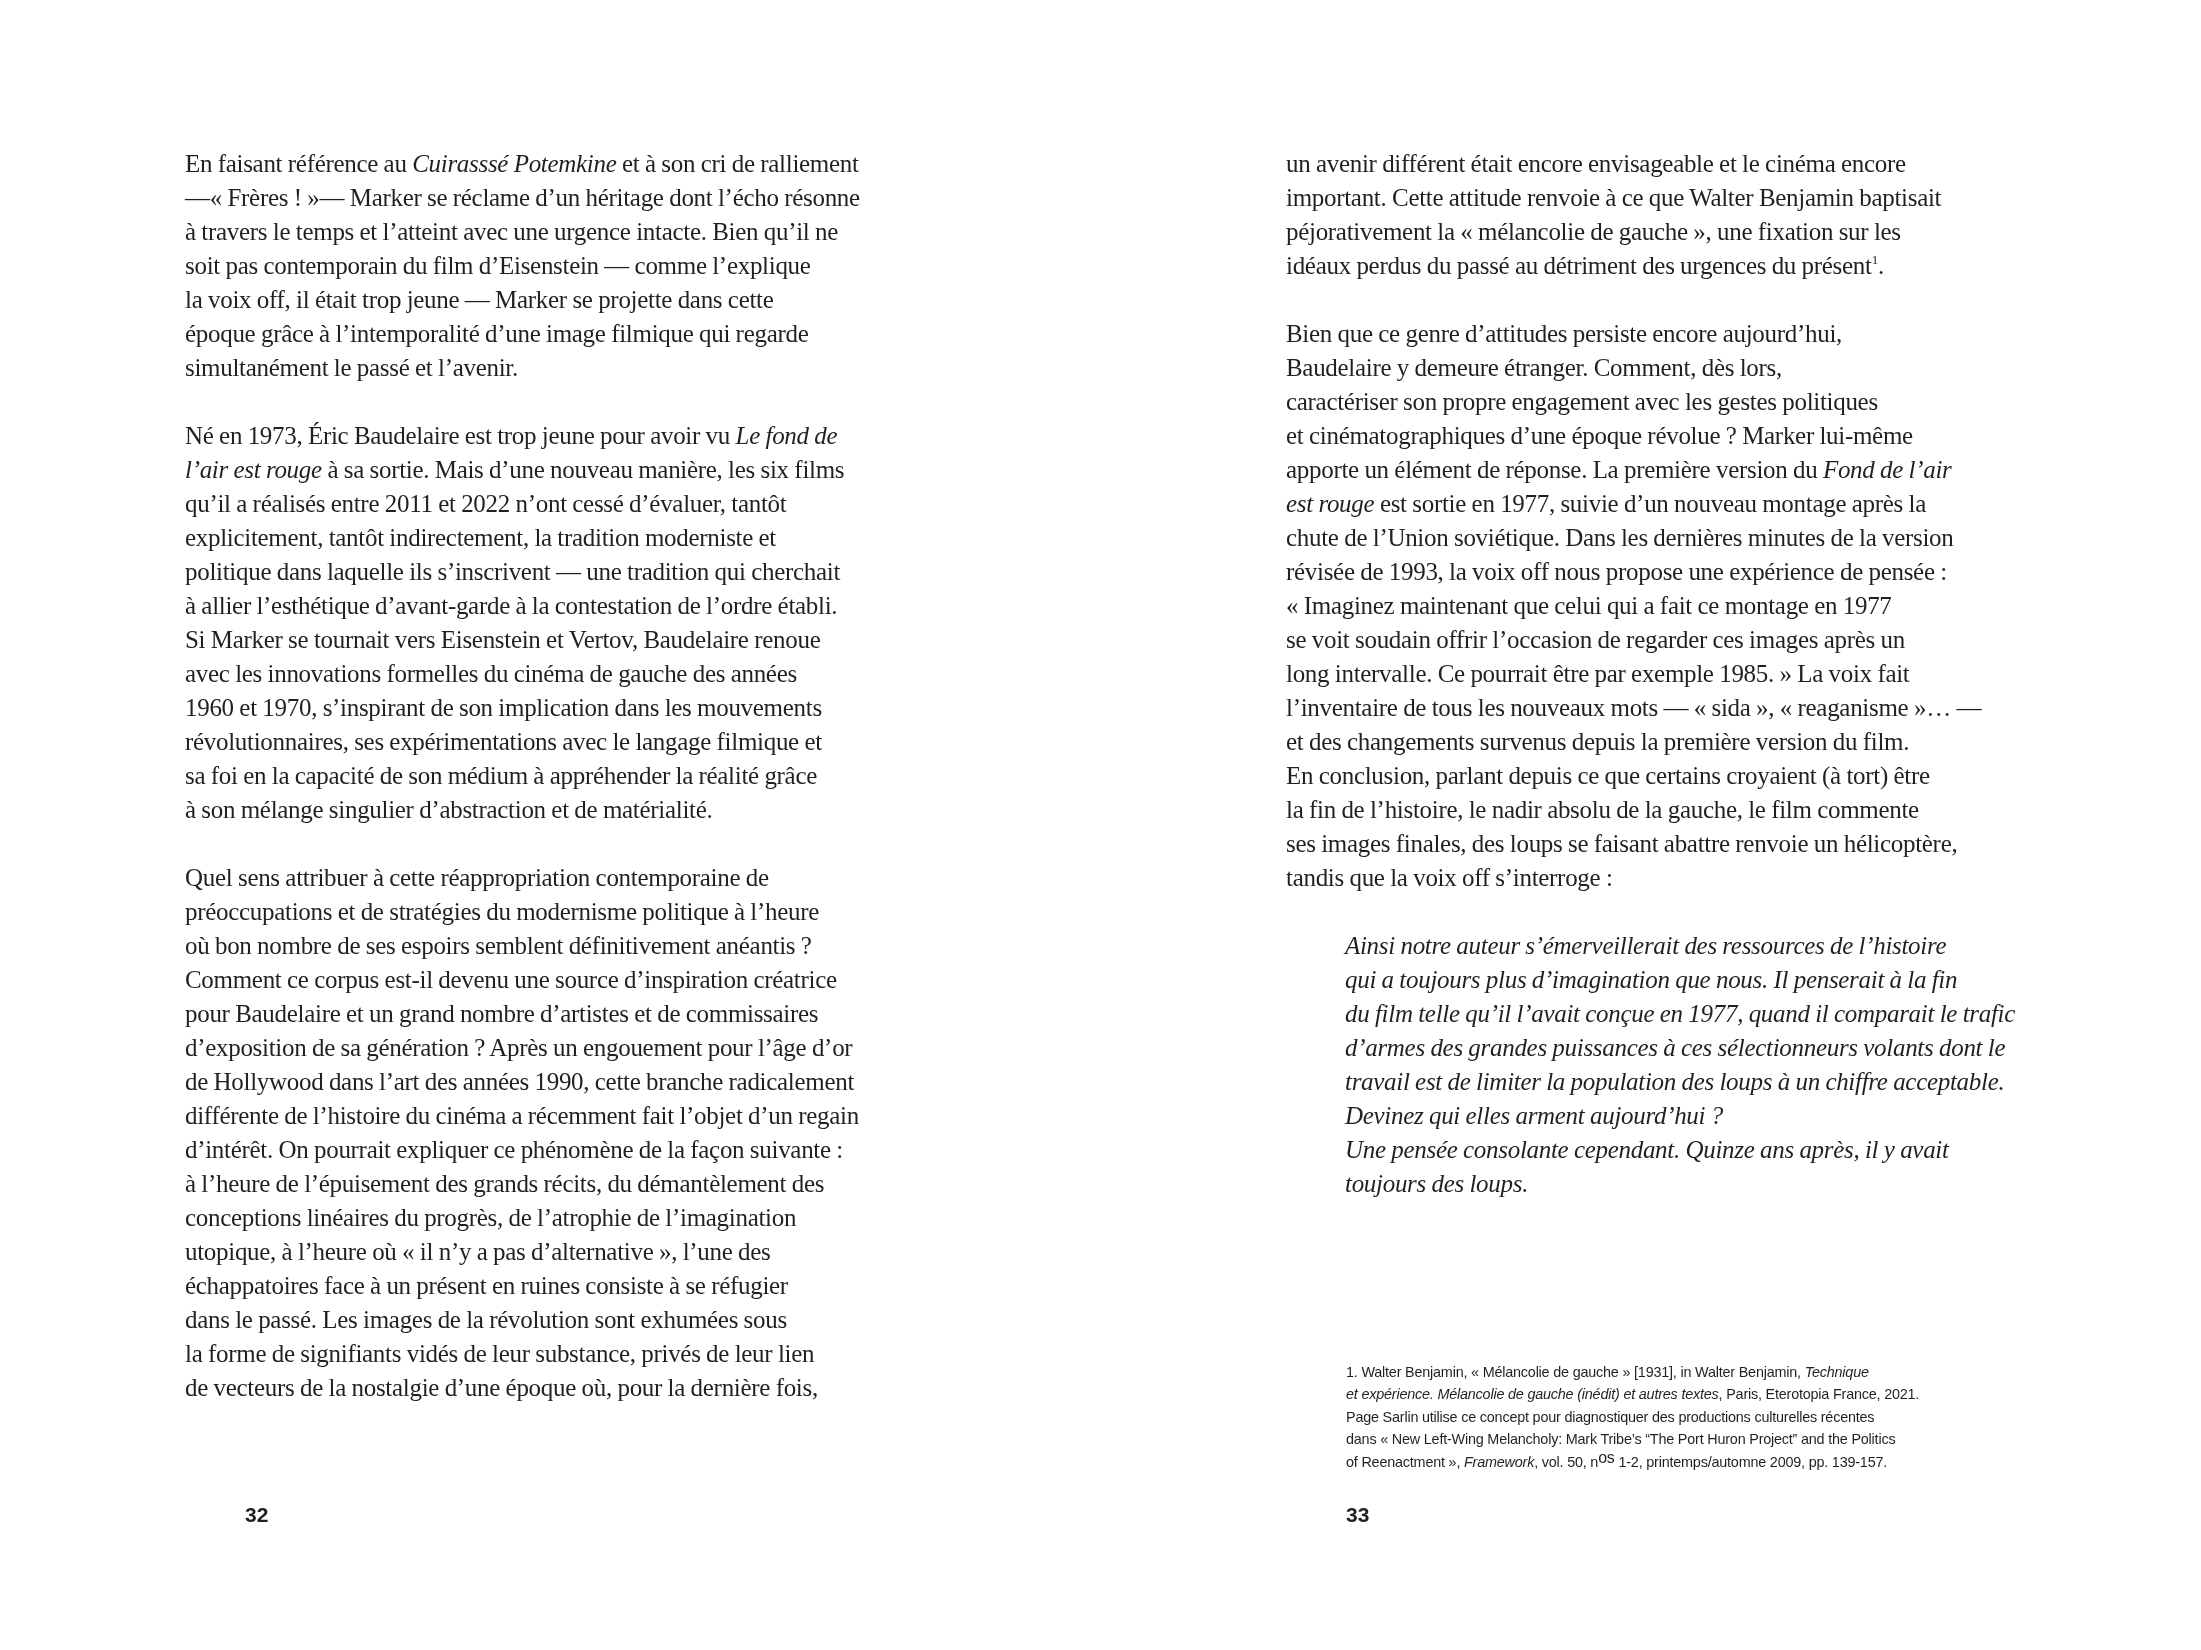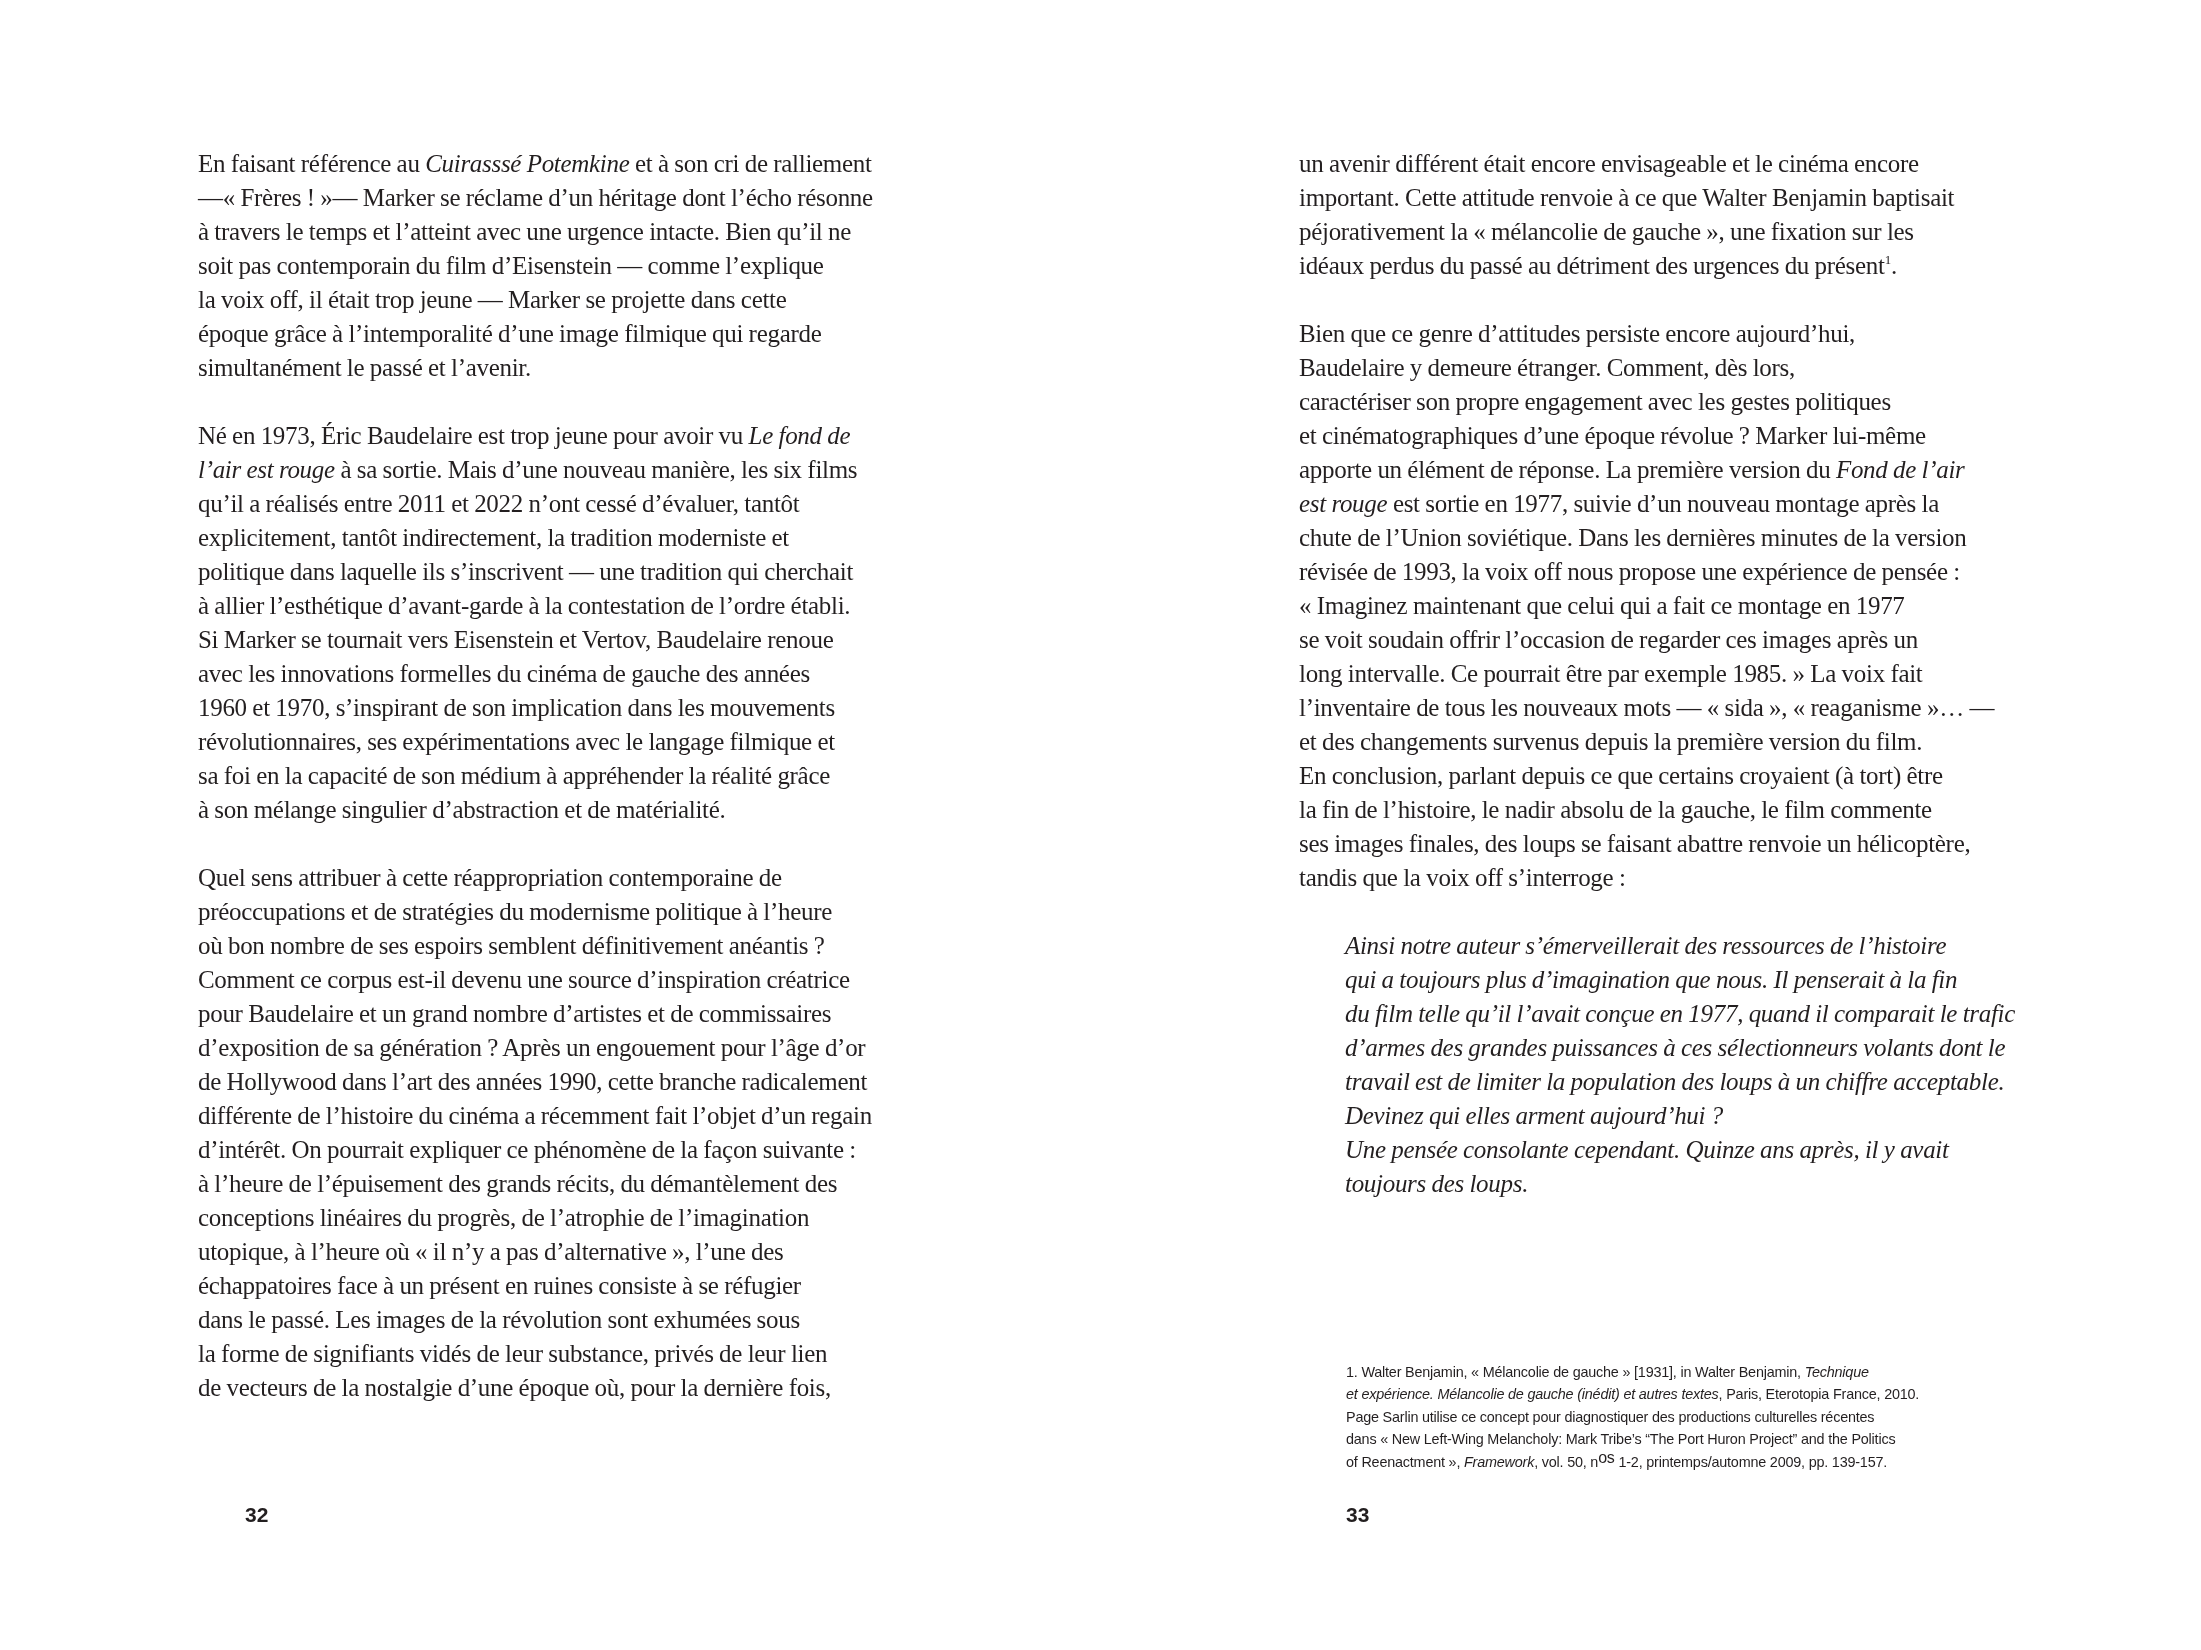--- a/index.html
+++ b/index.html
@@ -3,21 +3,21 @@
 <meta charset="utf-8">
 <style>
   html, body { margin: 0; padding: 0; background: #ffffff; }
   body { width: 2201px; height: 1651px; position: relative; overflow: hidden; color: #231f20; }
   .page { position: absolute; top: 0; height: 1651px; }
   .page-left { left: 0; width: 1101px; }
   .page-right { left: 1101px; width: 1101px; }
   .column { position: absolute; top: 147px; }
   .page-left .column { left: 185px; width: 786px; }
   .page-right .column { left: 185px; width: 786px; }
-  .para { margin: 0 0 34px 13px; }
+  .para { margin: 0 0 34px 0; }
   .line {
     display: block; white-space: nowrap;
     font-family: "Liberation Serif", "DejaVu Serif", serif;
     font-size: 25px; line-height: 34px; height: 34px;
     letter-spacing: -0.3px; word-spacing: -0.4px;
     transform-origin: left center;
   }
   .line .it { font-style: italic; }
   .line sup { font-size: 13px; vertical-align: 9.6px; line-height: 0; }
   .quote { margin: 4px 0 0 59px; }
@@ -122,20 +122,20 @@
         <span class="line">du film telle qu’il l’avait conçue en 1977, quand il comparait le trafic</span>
         <span class="line">d’armes des grandes puissances à ces sélectionneurs volants dont le</span>
         <span class="line">travail est de limiter la population des loups à un chiffre acceptable.</span>
         <span class="line">Devinez qui elles arment aujourd’hui ?</span>
         <span class="line">Une pensée consolante cependant. Quinze ans après, il y avait</span>
         <span class="line">toujours des loups.</span>
       </div>
     </div>
   <div class="footnote" id="footnote">
       <span class="fn-line"><span>1. Walter Benjamin, « Mélancolie de gauche » [1931], in Walter Benjamin, </span><span class="it">Technique</span></span>
-      <span class="fn-line"><span class="it">et expérience. Mélancolie de gauche (inédit) et autres textes</span><span>, Paris, Eterotopia France, 2010.</span></span>
+      <span class="fn-line"><span class="it">et expérience. Mélancolie de gauche (inédit) et autres textes</span><span>, Paris, Eterotopia France, 2021.</span></span>
       <span class="fn-line"><span>Page Sarlin utilise ce concept pour diagnostiquer des productions culturelles récentes</span></span>
       <span class="fn-line"><span>dans « New Left-Wing Melancholy: Mark Tribe’s “The Port Huron Project” and the Politics</span></span>
       <span class="fn-line"><span>of Reenactment », </span><span class="it">Framework</span><span>, vol. 50, n</span><sup>os</sup><span> 1-2, printemps/automne 2009, pp. 139-157.</span></span>
     </div>
   <div class="folio">33</div>
 </div>
 
 
 </body></html>

